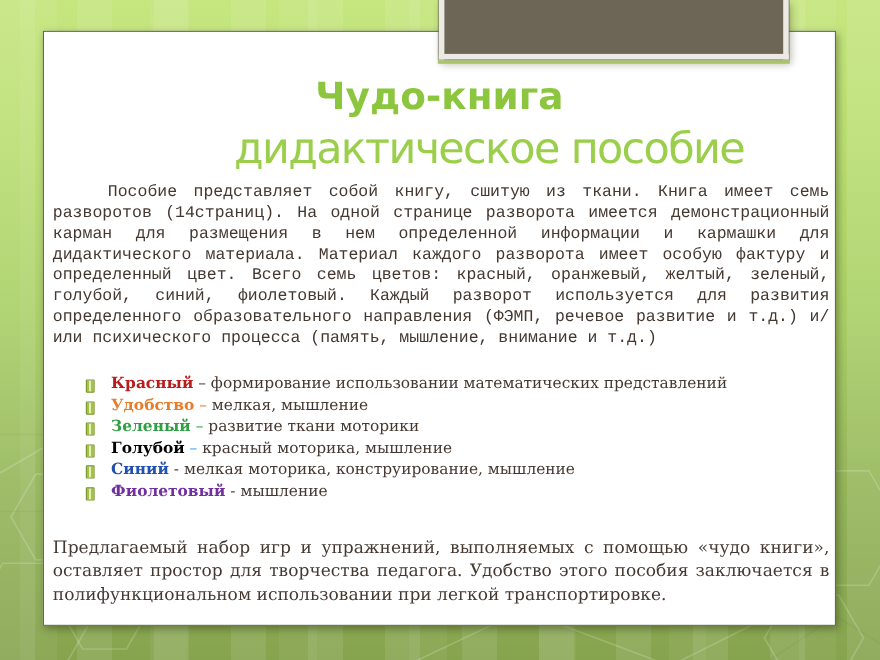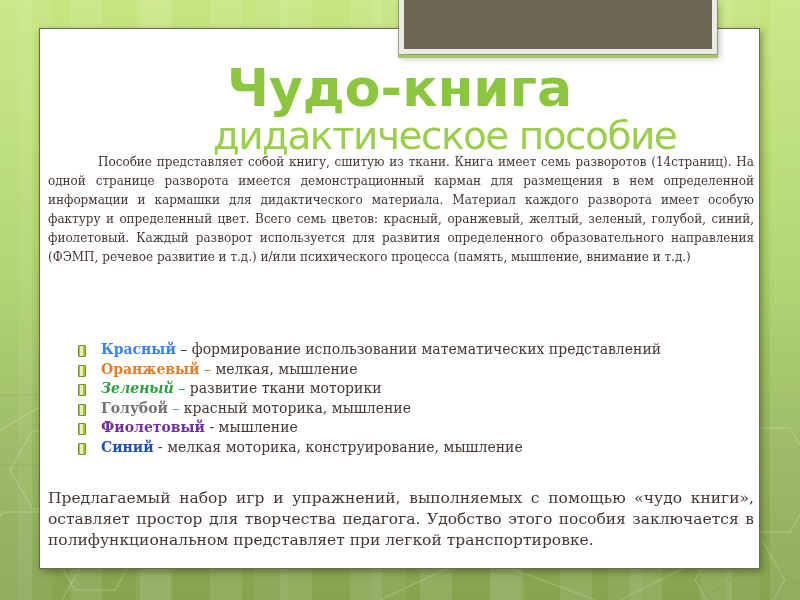--- a/index.html
+++ b/index.html
@@ -11,26 +11,26 @@
       repeating-linear-gradient(90deg, rgba(255,255,255,0.09) 0 32px, rgba(255,255,255,0) 32px 70px),
       repeating-linear-gradient(90deg, rgba(255,255,255,0) 0 18px, rgba(255,255,255,0.05) 18px 52px, rgba(255,255,255,0) 52px 118px);}
   .pattern-svg{position:absolute;inset:0;pointer-events:none;}
   .card{position:absolute;left:39px;top:28px;width:721px;height:541px;box-sizing:border-box;
     background:#ffffff;border:1px solid #676a52;box-shadow:2px 3px 7px rgba(44,54,18,0.45);}
   .accent-box{position:absolute;left:399px;top:0;width:318px;height:54px;box-sizing:border-box;
     background:#6d6657;border:5px solid #eceae3;border-top:none;
     box-shadow:0 0 0 1px rgba(96,98,72,0.55), 2px 4px 7px rgba(44,54,18,0.35);z-index:5;}
   .accent-underline{position:absolute;left:398px;top:55px;width:320px;height:3px;background:#a9c566;z-index:5;}
   .slide-title{position:absolute;top:36px;left:0;width:100%;text-align:center;
-    font-family:"DejaVu Sans",sans-serif;font-weight:bold;font-size:52px;line-height:46px;letter-spacing:0px;}
+    font-family:"DejaVu Sans",sans-serif;font-weight:bold;font-size:34px;line-height:46px;letter-spacing:0px;}
   .slide-subtitle{position:absolute;top:84px;left:0;width:100%;text-align:center;
     font-family:"DejaVu Sans",sans-serif;font-weight:400;font-size:39px;line-height:46px;letter-spacing:-1.5px;}
   .para{position:absolute;left:8px;right:5px;color:#443831;text-align:justify;
     font-family:"DejaVu Serif",serif;}
-  .intro{top:124px;font-size:12px;line-height:19px;text-indent:50px;}
+  .intro{top:136px;font-size:15px;line-height:19px;text-indent:50px;font-family:Liberation Mono, monospace;}
   .closing{top:459px;font-size:15.5px;line-height:21px;}
   .legend{position:absolute;left:8px;right:5px;top:311px;list-style:none;margin:0;padding:0;}
   .legend li{position:relative;padding-left:53px;font-size:14px;line-height:19.5px;color:#443831;
     font-family:"DejaVu Serif",serif;}
   .bullet{position:absolute;left:30px;top:5px;width:6px;height:10px;border:1px solid #748f25;border-radius:1px;
     background:linear-gradient(90deg,#a6c243 0 1.5px,#e4f0bc 1.5px 4px,#a6c243 4px 100%);}
   .cword{font-weight:bold;}
 </style>
 </head>
 <body>
@@ -60,50 +60,50 @@
 
     <div class="slide-title" style="color: rgb(140, 198, 63);">Чудо-книга</div>
 
     <div class="slide-subtitle" style="color: rgb(155, 207, 75); padding-left: 45px;">дидактическое пособие</div>
 
     <div class="para intro">Пособие представляет собой книгу, сшитую из ткани. Книга имеет семь разворотов (14страниц). На одной странице разворота имеется демонстрационный карман для размещения в нем определенной информации и кармашки для дидактического материала. Материал каждого разворота имеет особую фактуру и определенный цвет. Всего семь цветов: красный, оранжевый, желтый, зеленый, голубой, синий, фиолетовый. Каждый разворот используется для развития определенного образовательного направления (ФЭМП, речевое развитие и т.д.) и/или психического процесса (память, мышление, внимание и т.д.)</div>
 
     <ul class="legend">
   <li>
     <span class="bullet"></span>
-    <span class="cword" style="color: #3b82f6; margin-top: 12px;">Красный</span><span> – </span><span>формирование использовании математических представлений</span>
+    <span class="cword" style="color: #b91c1c; margin-top: 12px;">Красный</span><span> – </span><span>формирование использовании математических представлений</span>
   </li>
 
   <li>
     <span class="bullet"></span>
-    <span class="cword" style="color: rgb(232, 124, 40);">Оранжевый</span><span style="color: rgb(232, 124, 40);"> – </span><span>мелкая, мышление</span>
+    <span class="cword" style="color: rgb(232, 124, 40);">Удобство</span><span style="color: rgb(232, 124, 40);"> – </span><span>мелкая, мышление</span>
   </li>
 
 
   <li>
     <span class="bullet"></span>
-    <span class="cword" style="color: rgb(47, 158, 68); font-style: italic;">Зеленый</span><span style="color: rgb(47, 158, 68);"> – </span><span>развитие ткани моторики</span>
+    <span class="cword" style="color: rgb(47, 158, 68);">Зеленый</span><span style="color: rgb(47, 158, 68);"> – </span><span>развитие ткани моторики</span>
   </li>
 
   <li>
     <span class="bullet"></span>
-    <span class="cword" style="color: #737373;">Голубой</span><span style="color: rgb(63, 159, 240);"> – </span><span>красный моторика, мышление</span>
+    <span class="cword" style="color: #000000;">Голубой</span><span style="color: rgb(63, 159, 240);"> – </span><span>красный моторика, мышление</span>
+  </li>
+
+  <li>
+    <span class="bullet"></span>
+    <span class="cword" style="color: rgb(33, 80, 174);">Синий</span><span> - </span><span>мелкая моторика, конструирование, мышление</span>
   </li>
 
   <li>
     <span class="bullet"></span>
     <span class="cword" style="color: rgb(112, 48, 160);">Фиолетовый</span><span> - </span><span>мышление</span>
   </li>
-
-  <li>
-    <span class="bullet"></span>
-    <span class="cword" style="color: rgb(33, 80, 174);">Синий</span><span> - </span><span>мелкая моторика, конструирование, мышление</span>
-  </li>
 </ul>
 
-    <div class="para closing">Предлагаемый набор игр и упражнений, выполняемых с помощью «чудо книги», оставляет простор для творчества педагога. Удобство этого пособия заключается в полифункциональном представляет при легкой транспортировке.</div>
+    <div class="para closing">Предлагаемый набор игр и упражнений, выполняемых с помощью «чудо книги», оставляет простор для творчества педагога. Удобство этого пособия заключается в полифункциональном использовании при легкой транспортировке.</div>
 
   </div>
 
   <div class="accent-box"></div>
   <div class="accent-underline"></div>
 
 </div>
 
 </body></html>

